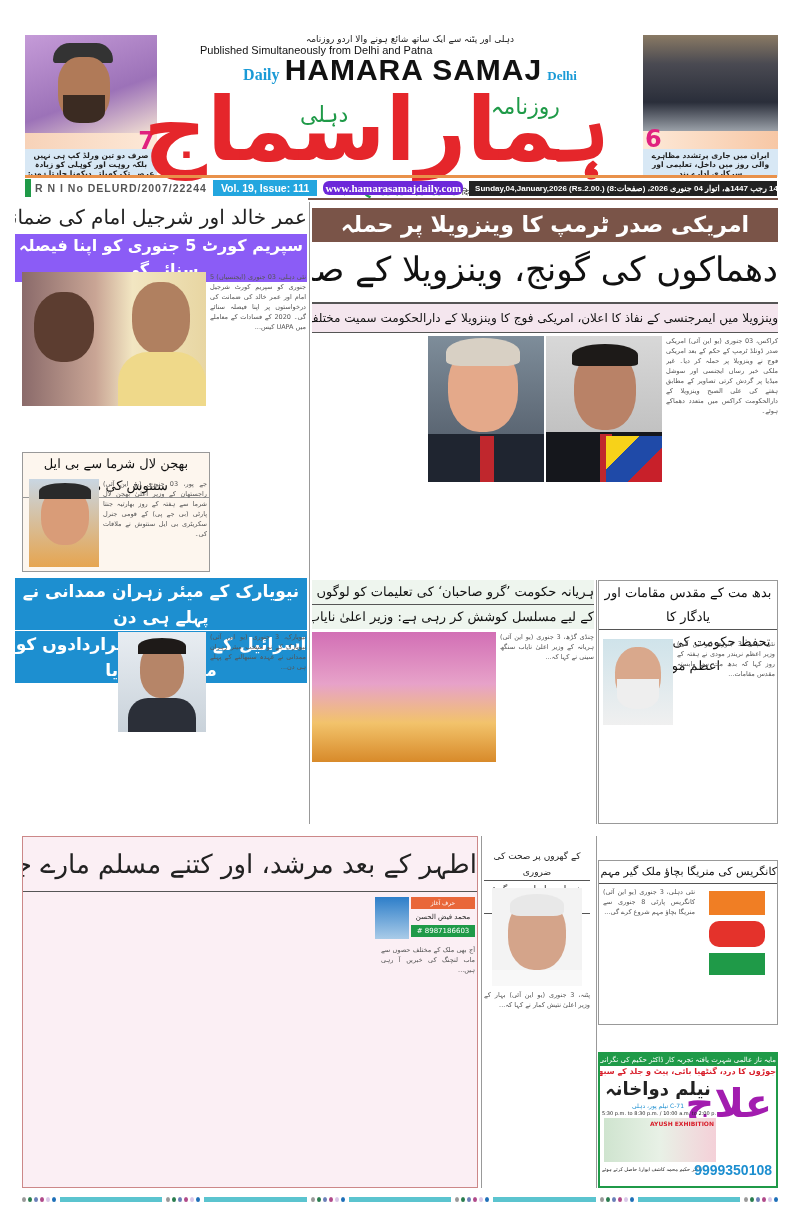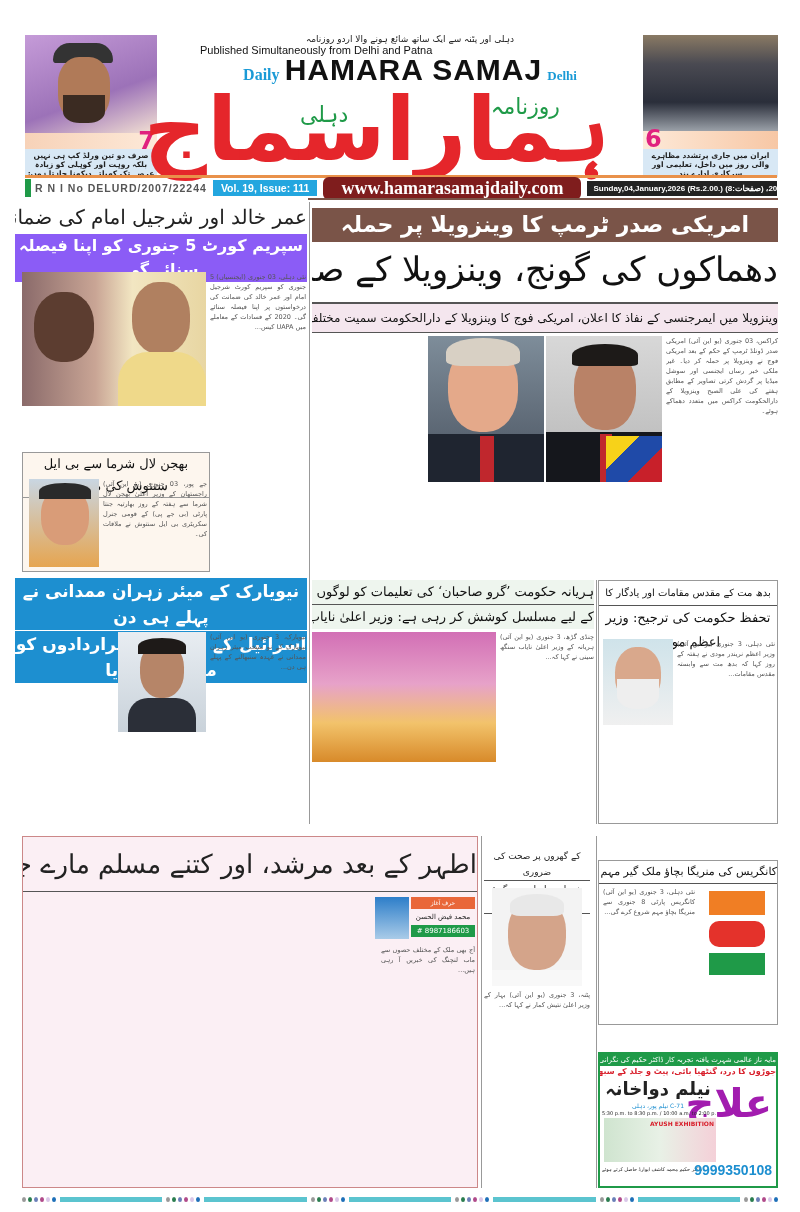--- a/index.html
+++ b/index.html
@@ -16,21 +16,21 @@
   .daily { color:#1a9ad6; font-weight:bold; font-family:"Liberation Serif",serif; font-size:16px; }
   .brand { font-family:"Liberation Sans",sans-serif; font-weight:900; font-size:30px; letter-spacing:1px; color:#111; }
   .logo-ur { color:#e5262b; font-size:88px; font-weight:bold; line-height:1; text-align:center; }
   .logo-green { color:#1f9a48; font-size:22px; }
   .teaser-num { color:#e0217f; font-weight:bold; font-size:24px; }
   .teaser-cap { background:#d8e8f5; font-size:7.5px; text-align:center; direction:rtl; padding:2px; font-weight:bold; }
 
   .strip { height: 20px; display:flex; align-items:center; }
   .rni { font-family:"Liberation Sans",sans-serif; font-weight:bold; color:#555; font-size:10.5px; letter-spacing:1px; }
   .vol { background:#23a6df; color:#fff; font-weight:bold; font-size:10.5px; padding:2px 8px; font-family:"Liberation Sans",sans-serif; }
-  .url { background:#7f1d1d; color:#fff; font-weight:bold; font-size:18px; padding:1px 18px; border-radius:6px; font-family:"Liberation Serif",serif; }
+  .url { background:#6d28d9; color:#fff; font-weight:bold; font-size:11px; padding:1px 2px; border-radius:6px; font-family:"Liberation Serif",serif; }
   .dateline { background:#222; color:#fff; font-size:8px; font-weight:bold; padding:3px 6px; font-family:"Liberation Sans",sans-serif; white-space:nowrap; }
 
   .banner-brown { background:#7a5448; color:#fff; font-weight:bold; font-size:22px; text-align:center; direction:rtl; }
   .big-head { font-size:34px; direction:rtl; text-align:center; color:#111; font-family:"DejaVu Serif",serif; }
   .sub-pink { background:#f4e6ee; font-size:14px; direction:rtl; text-align:center; color:#111; border-top:2px solid #555; border-bottom:1px solid #555; }
   .head-red { background:#8b5cf6; color:#fff; font-weight:bold; font-size:16px; text-align:center; direction:rtl; }
   .head-blue { background:#1d8fd0; color:#fff; font-weight:bold; font-size:17px; text-align:center; direction:rtl; line-height:26px; }
   .box { border:1px solid #999; }
   .boxhead { font-size:16px; direction:rtl; text-align:center; color:#111; font-family:"DejaVu Serif",serif; }
   .pinkbox { background:#fbeff4; border:1px solid #c88; }
@@ -154,21 +154,21 @@
   <div class="boxhead" style="font-size:13px;line-height:24px;border-bottom:1px solid #555;white-space:nowrap;overflow:hidden;">ہریانہ حکومت ’گرو صاحبان‘ کی تعلیمات کو لوگوں تک پہنچانے</div>
   <div class="boxhead" style="font-size:13px;line-height:24px;white-space:nowrap;overflow:hidden;">کے لیے مسلسل کوشش کر رہی ہے: وزیر اعلیٰ نایاب سینی</div>
 </div>
 <div class="abs ph" style="left:312px;top:632px;width:184px;height:130px;background:linear-gradient(180deg,#d26fb5 0%,#e7a2c9 40%,#f2c36b 70%,#d88a2a 100%);"></div>
 <div class="abs col-text" style="left:500px;top:632px;width:94px;height:192px;">چنڈی گڑھ، 3 جنوری (یو این آئی) ہریانہ کے وزیر اعلیٰ نایاب سنگھ سینی نے کہا کہ...</div>
 <div class="abs col-text" style="left:312px;top:766px;width:184px;height:58px;"></div>
 
 <div class="abs vr" style="left:596px;top:580px;height:244px;"></div>
 
 <div class="abs box" style="left:598px;top:580px;width:180px;height:244px;">
-  <div class="boxhead" style="font-size:10px;line-height:24px;border-bottom:1px solid #555;">بدھ مت کے مقدس مقامات اور یادگار کا</div>
+  <div class="boxhead" style="font-size:13px;line-height:24px;border-bottom:1px solid #555;">بدھ مت کے مقدس مقامات اور یادگار کا</div>
   <div class="boxhead" style="font-size:13px;line-height:24px;">تحفظ حکومت کی ترجیح: وزیر اعظم مودی</div>
   <div class="ph" style="position:absolute;left:4px;top:58px;width:70px;height:86px;background:linear-gradient(180deg,#cfe3ea,#f0f0f0);">
     <div style="position:absolute;left:12px;top:8px;width:46px;height:56px;border-radius:45%;background:#d9a88c;"></div>
     <div style="position:absolute;left:14px;top:40px;width:42px;height:30px;border-radius:0 0 45% 45%;background:#eeeeee;"></div>
   </div>
   <div class="col-text" style="position:absolute;left:78px;top:58px;width:98px;height:90px;">نئی دہلی، 3 جنوری (یو این آئی) وزیر اعظم نریندر مودی نے ہفتہ کے روز کہا کہ بدھ مت سے وابستہ مقدس مقامات...</div>
   <div class="col-text" style="position:absolute;left:4px;top:150px;width:172px;height:88px;"></div>
 </div>
 
 <div class="abs pinkbox" style="left:22px;top:836px;width:456px;height:352px;">

